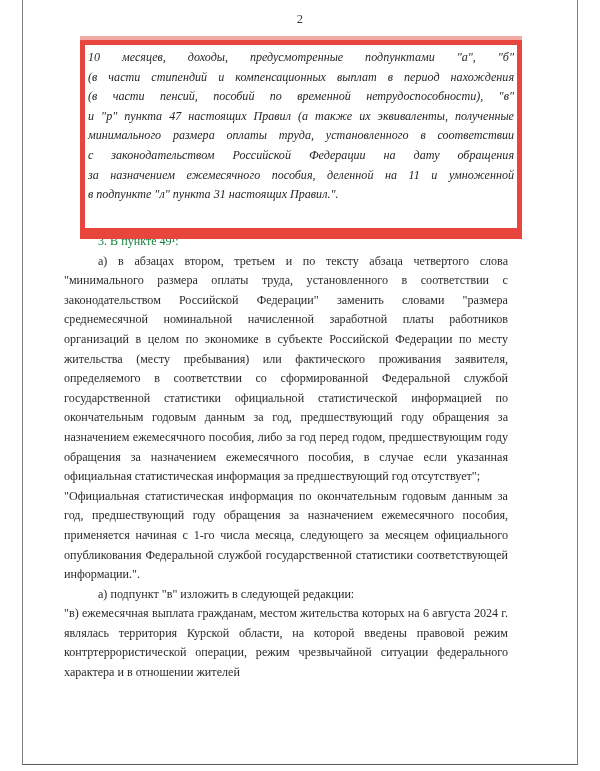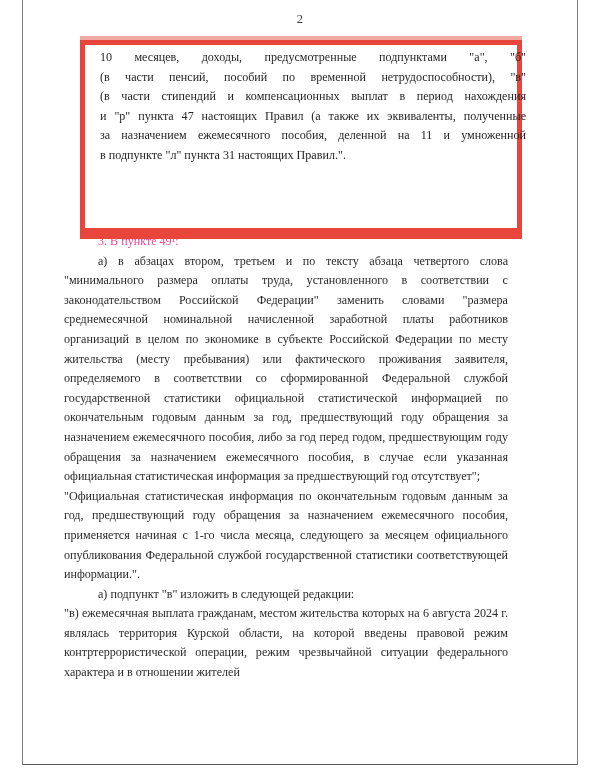--- a/index.html
+++ b/index.html
@@ -83,59 +83,62 @@
     left: 80px;
     top: 36px;
     width: 442px;
     height: 4px;
     background: #f0a9a3;
     z-index: 4;
   }
 
   .boxed-text {
     position: absolute;
-    left: 100px;
+    left: 88px;
     top: 48px;
     width: 426px;
     font-size: 12.1px;
     line-height: 19.6px;
     color: #262626;
     text-align: justify;
     z-index: 6;
+    font-style: italic;
   }
   .boxed-text p {
     margin: 0;
     text-align: justify;
     text-align-last: left;
   }
   .boxed-text p.jall {
     text-align-last: justify;
   }
 
   .blurline {
-    color: #ec4899;
+    color: #15803d;
   }
 </style>
 </head>
 <body>
 
 <div class="page-sheet">
 
   <div class="page-number">2</div>
 
 </div>
 
 <div class="highlight-bleed"></div>
 <div class="highlight-box"></div>
 
 <div class="boxed-text">
   <p class="jall">10 месяцев, доходы, предусмотренные подпунктами "а", "б"</p>
+  <p class="jall">(в части стипендий и компенсационных выплат в период нахождения</p>
   <p class="jall">(в части пенсий, пособий по временной нетрудоспособности), "в"</p>
-  <p class="jall">(в части стипендий и компенсационных выплат в период нахождения</p>
   <p class="jall">и "р" пункта 47 настоящих Правил (а также их эквиваленты, полученные</p>
+  <p class="jall">минимального размера оплаты труда, установленного в соответствии</p>
+  <p class="jall">с законодательством Российской Федерации на дату обращения</p>
   <p class="jall">за назначением ежемесячного пособия, деленной на 11 и умноженной</p>
   <p>в подпункте "л" пункта 31 настоящих Правил.".</p>
 </div>
 
 <div class="text-column" style="top:232px;">
   <p class="para indent blurline">3. В пункте 49¹:</p>
   <p class="para indent">а) в абзацах втором, третьем и по тексту абзаца четвертого слова "минимального размера оплаты труда, установленного в соответствии с законодательством Российской Федерации" заменить словами "размера среднемесячной номинальной начисленной заработной платы работников организаций в целом по экономике в субъекте Российской Федерации по месту жительства (месту пребывания) или фактического проживания заявителя, определяемого в соответствии со сформированной Федеральной службой государственной статистики официальной статистической информацией по окончательным годовым данным за год, предшествующий году обращения за назначением ежемесячного пособия, либо за год перед годом, предшествующим году обращения за назначением ежемесячного пособия, в случае если указанная официальная статистическая информация за предшествующий год отсутствует";</p>
   <p class="para">"Официальная статистическая информация по окончательным годовым данным за год, предшествующий году обращения за назначением ежемесячного пособия, применяется начиная с 1-го числа месяца, следующего за месяцем официального опубликования Федеральной службой государственной статистики соответствующей информации.".</p>
   <p class="para indent">а) подпункт "в" изложить в следующей редакции:</p>
   <p class="para">"в) ежемесячная выплата гражданам, местом жительства которых на 6 августа 2024 г. являлась территория Курской области, на которой введены правовой режим контртеррористической операции, режим чрезвычайной ситуации федерального характера и в отношении жителей</p>

